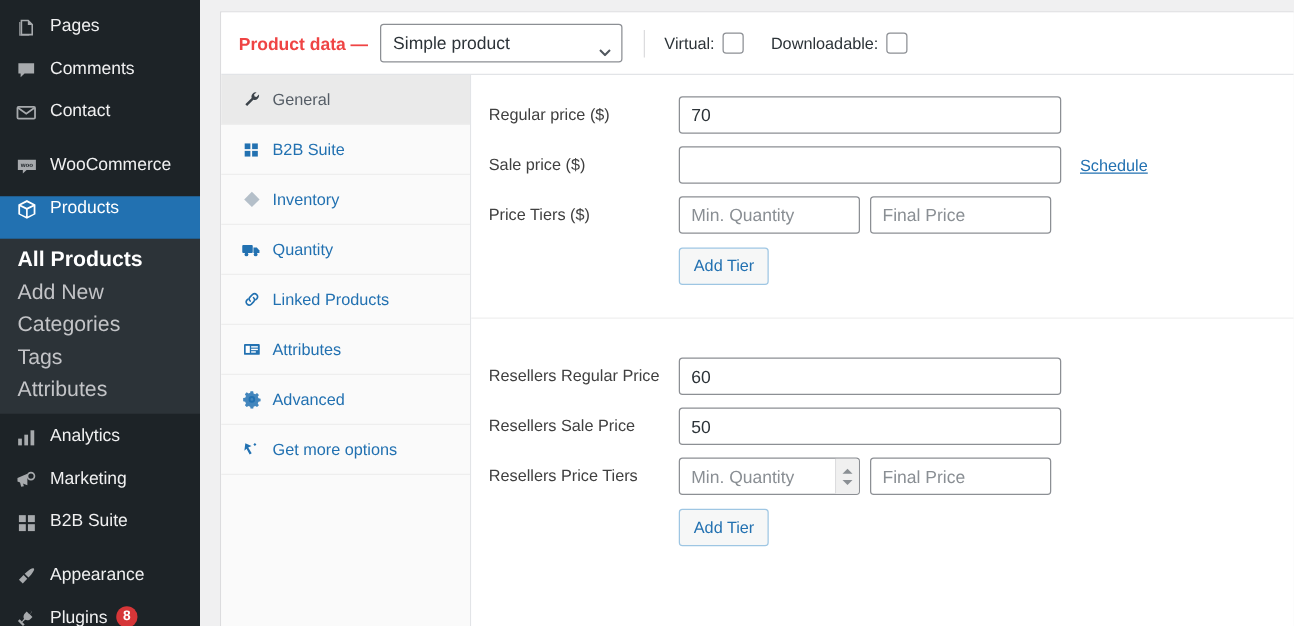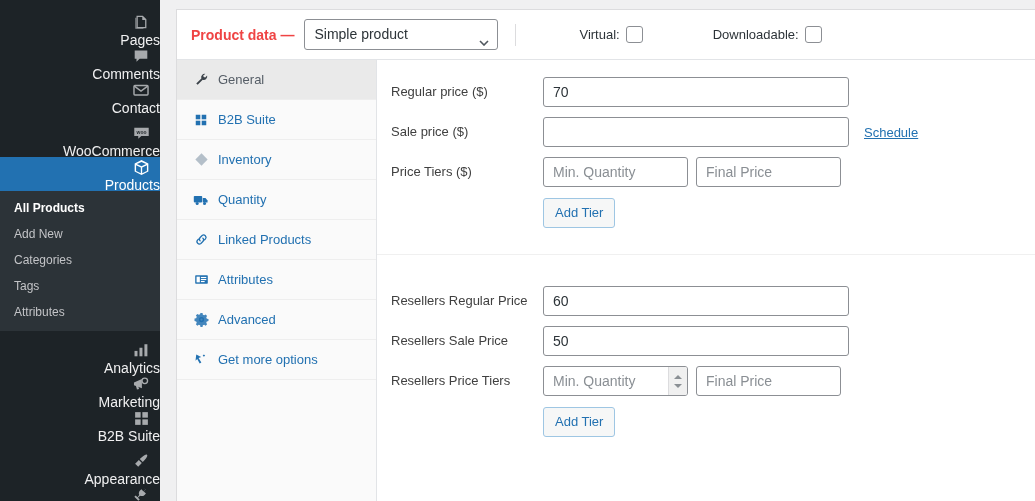--- a/index.html
+++ b/index.html
@@ -19,27 +19,26 @@
     min-width: 160px;
     height: 501px;
     background: #1d2327;
     position: relative;
     overflow: hidden;
     color: #f0f0f1;
   }
   .menu-top {
     position: relative;
     display: flex;
-    align-items: flex-end;
+    align-items: flex-start;
     height: 34px;
     padding-left: 11px;
     font-size: 14px;
     color: #f0f0f1;
     cursor: pointer;
-    flex-direction: column;
   }
   .menu-top .mi {
     width: 20px; height: 20px;
     margin-right: 9px;
     display: inline-flex; align-items: center; justify-content: center;
     flex: 0 0 20px;
     color: #a7aaad;
   }
   .menu-top .mlabel { white-space: nowrap; }
   .menu-top.current {
@@ -55,21 +54,21 @@
     margin-top: -8px;
     border: 8px solid transparent;
     border-right-color: #fff;
     border-left: none;
     width: 0; height: 0;
   }
   .menu-sep { height: 9px; }
 
   .submenu { background: #2c3338; padding: 4px 0 6px 0; }
   .submenu-item {
-    font-size: 12px;
+    font-size: 17px;
     color: #c3c4c7;
     padding: 5px 0 5px 14px;
     line-height: 16px;
     cursor: pointer;
     white-space: nowrap;
   }
   .submenu-item.current { color: #fff; font-weight: bold; }
 
   .badge {
     display: inline-flex;
@@ -147,21 +146,21 @@
     margin: 0 15px 0 17px;
   }
   .cb-group {
     display: inline-flex;
     align-items: center;
     font-size: 13px;
     color: #2c3338;
     margin-right: 22px;
     white-space: nowrap;
   }
-  .cb-group .cb-label { margin-right: 6px; margin-left: 48px; }
+  .cb-group .cb-label { margin-right: 6px; }
   .wp-cb {
     width: 17px; height: 17px;
     border: 1px solid #8c8f94;
     border-radius: 3px;
     background: #fff;
     display: inline-block;
     vertical-align: middle;
   }
 
   

